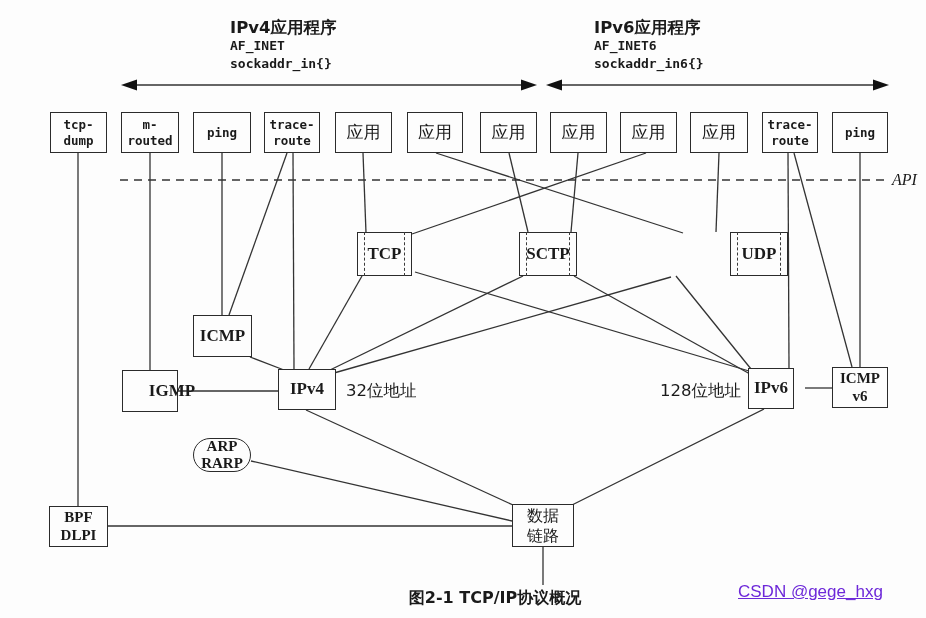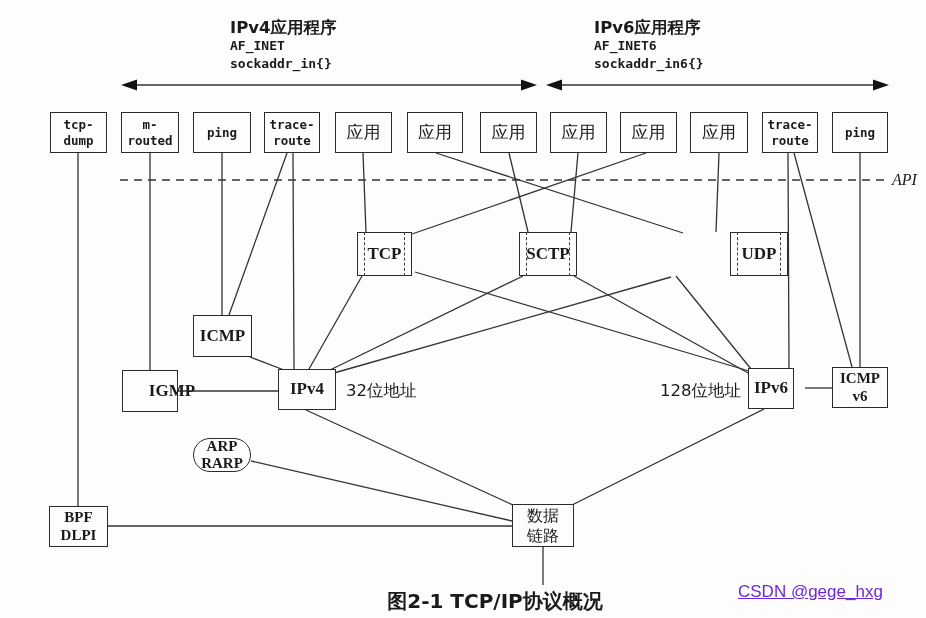--- a/index.html
+++ b/index.html
@@ -25,21 +25,21 @@
   .transport::before{left:6px}
   .transport::after{right:6px}
   .freetext{position:absolute;z-index:2;white-space:pre-line;}
   .hdr{position:absolute;z-index:2;width:200px;text-align:left;}
   .hdr-title{font-family:"DejaVu Sans",sans-serif;font-weight:bold;font-size:16.5px;line-height:1.1;}
   .hdr-mono{font-family:"DejaVu Sans Mono",monospace;font-weight:bold;font-size:13px;line-height:1.35;}
   .api-label{font-family:"Liberation Serif",serif;font-style:italic;font-size:16px;text-align:right;}
   .addr-note{font-family:"DejaVu Sans",sans-serif;font-size:16.5px;}
   .caption{
     position:absolute;left:300px;top:588px;width:390px;text-align:center;z-index:2;
-    font-family:"DejaVu Sans",sans-serif;font-weight:bold;font-size:20px;
+    font-family:"DejaVu Sans",sans-serif;font-weight:bold;font-size:16px;
   }
   .watermark{
     position:absolute;left:738px;top:582px;width:186px;text-align:left;z-index:2;
     font-family:"Liberation Sans",sans-serif;font-size:17px;color:#6d28d9;text-decoration:underline;
   }
 </style>
 </head>
 <body>
 
 <div class="stage">

